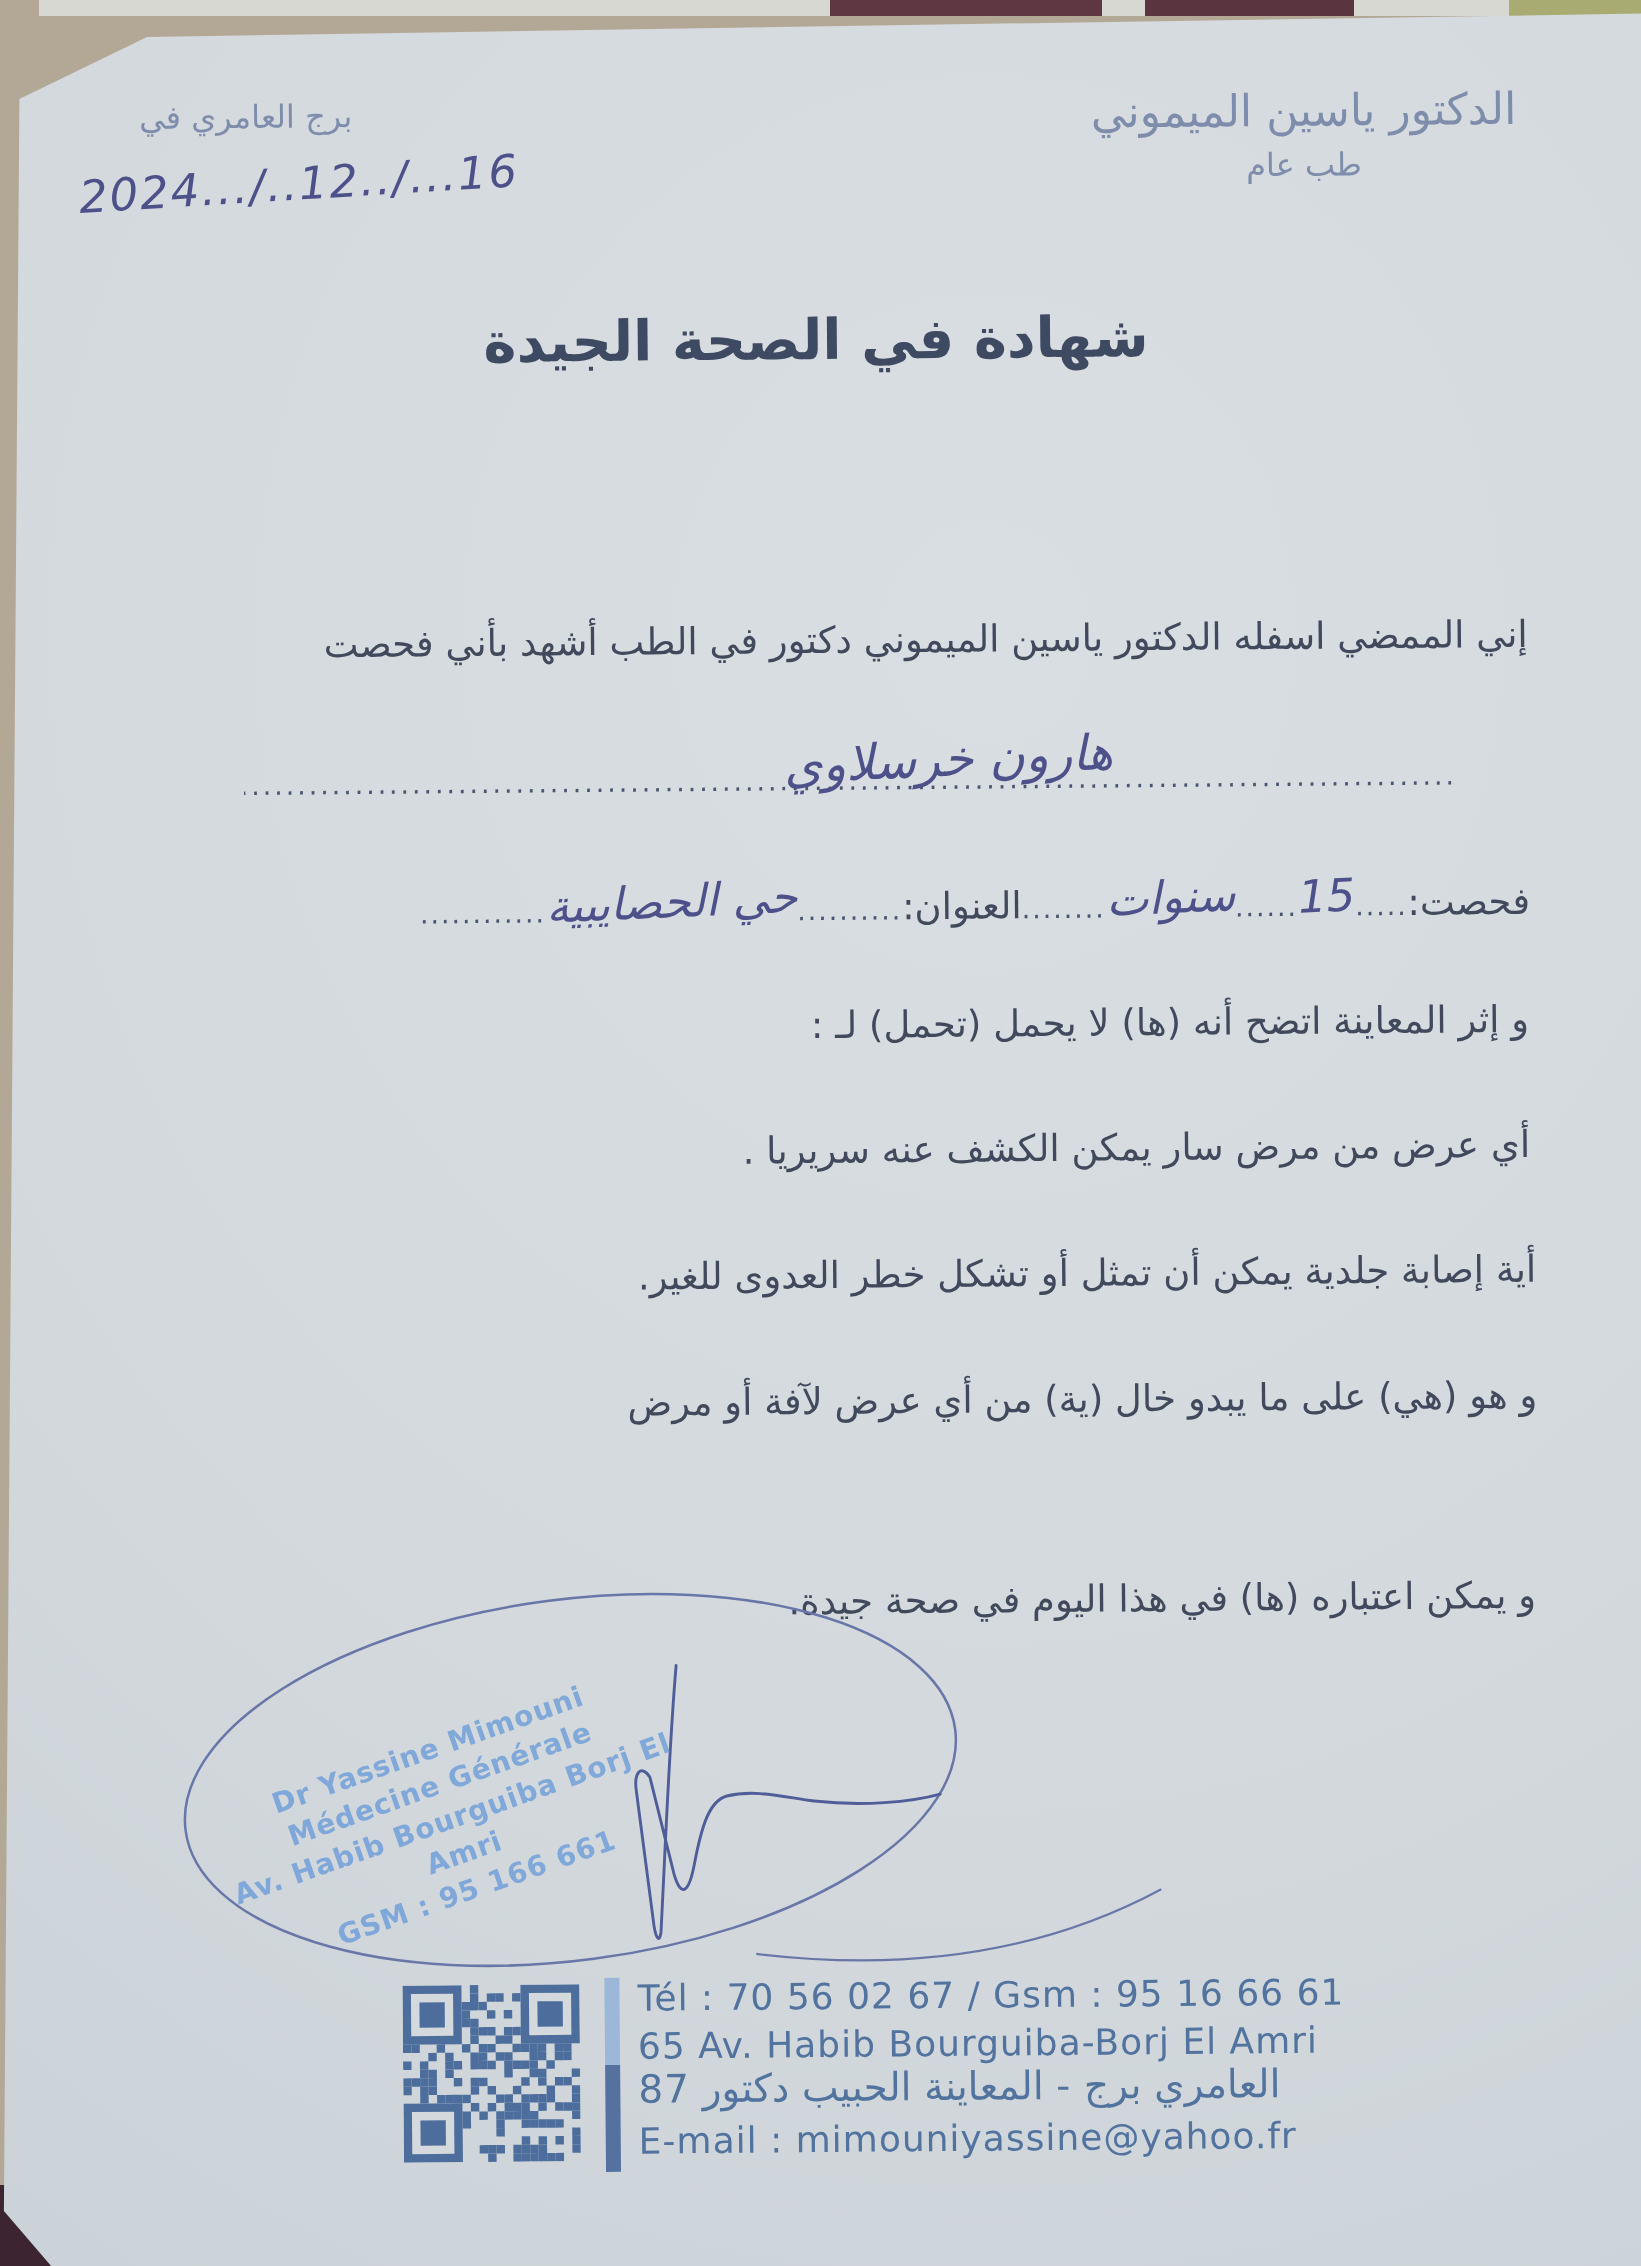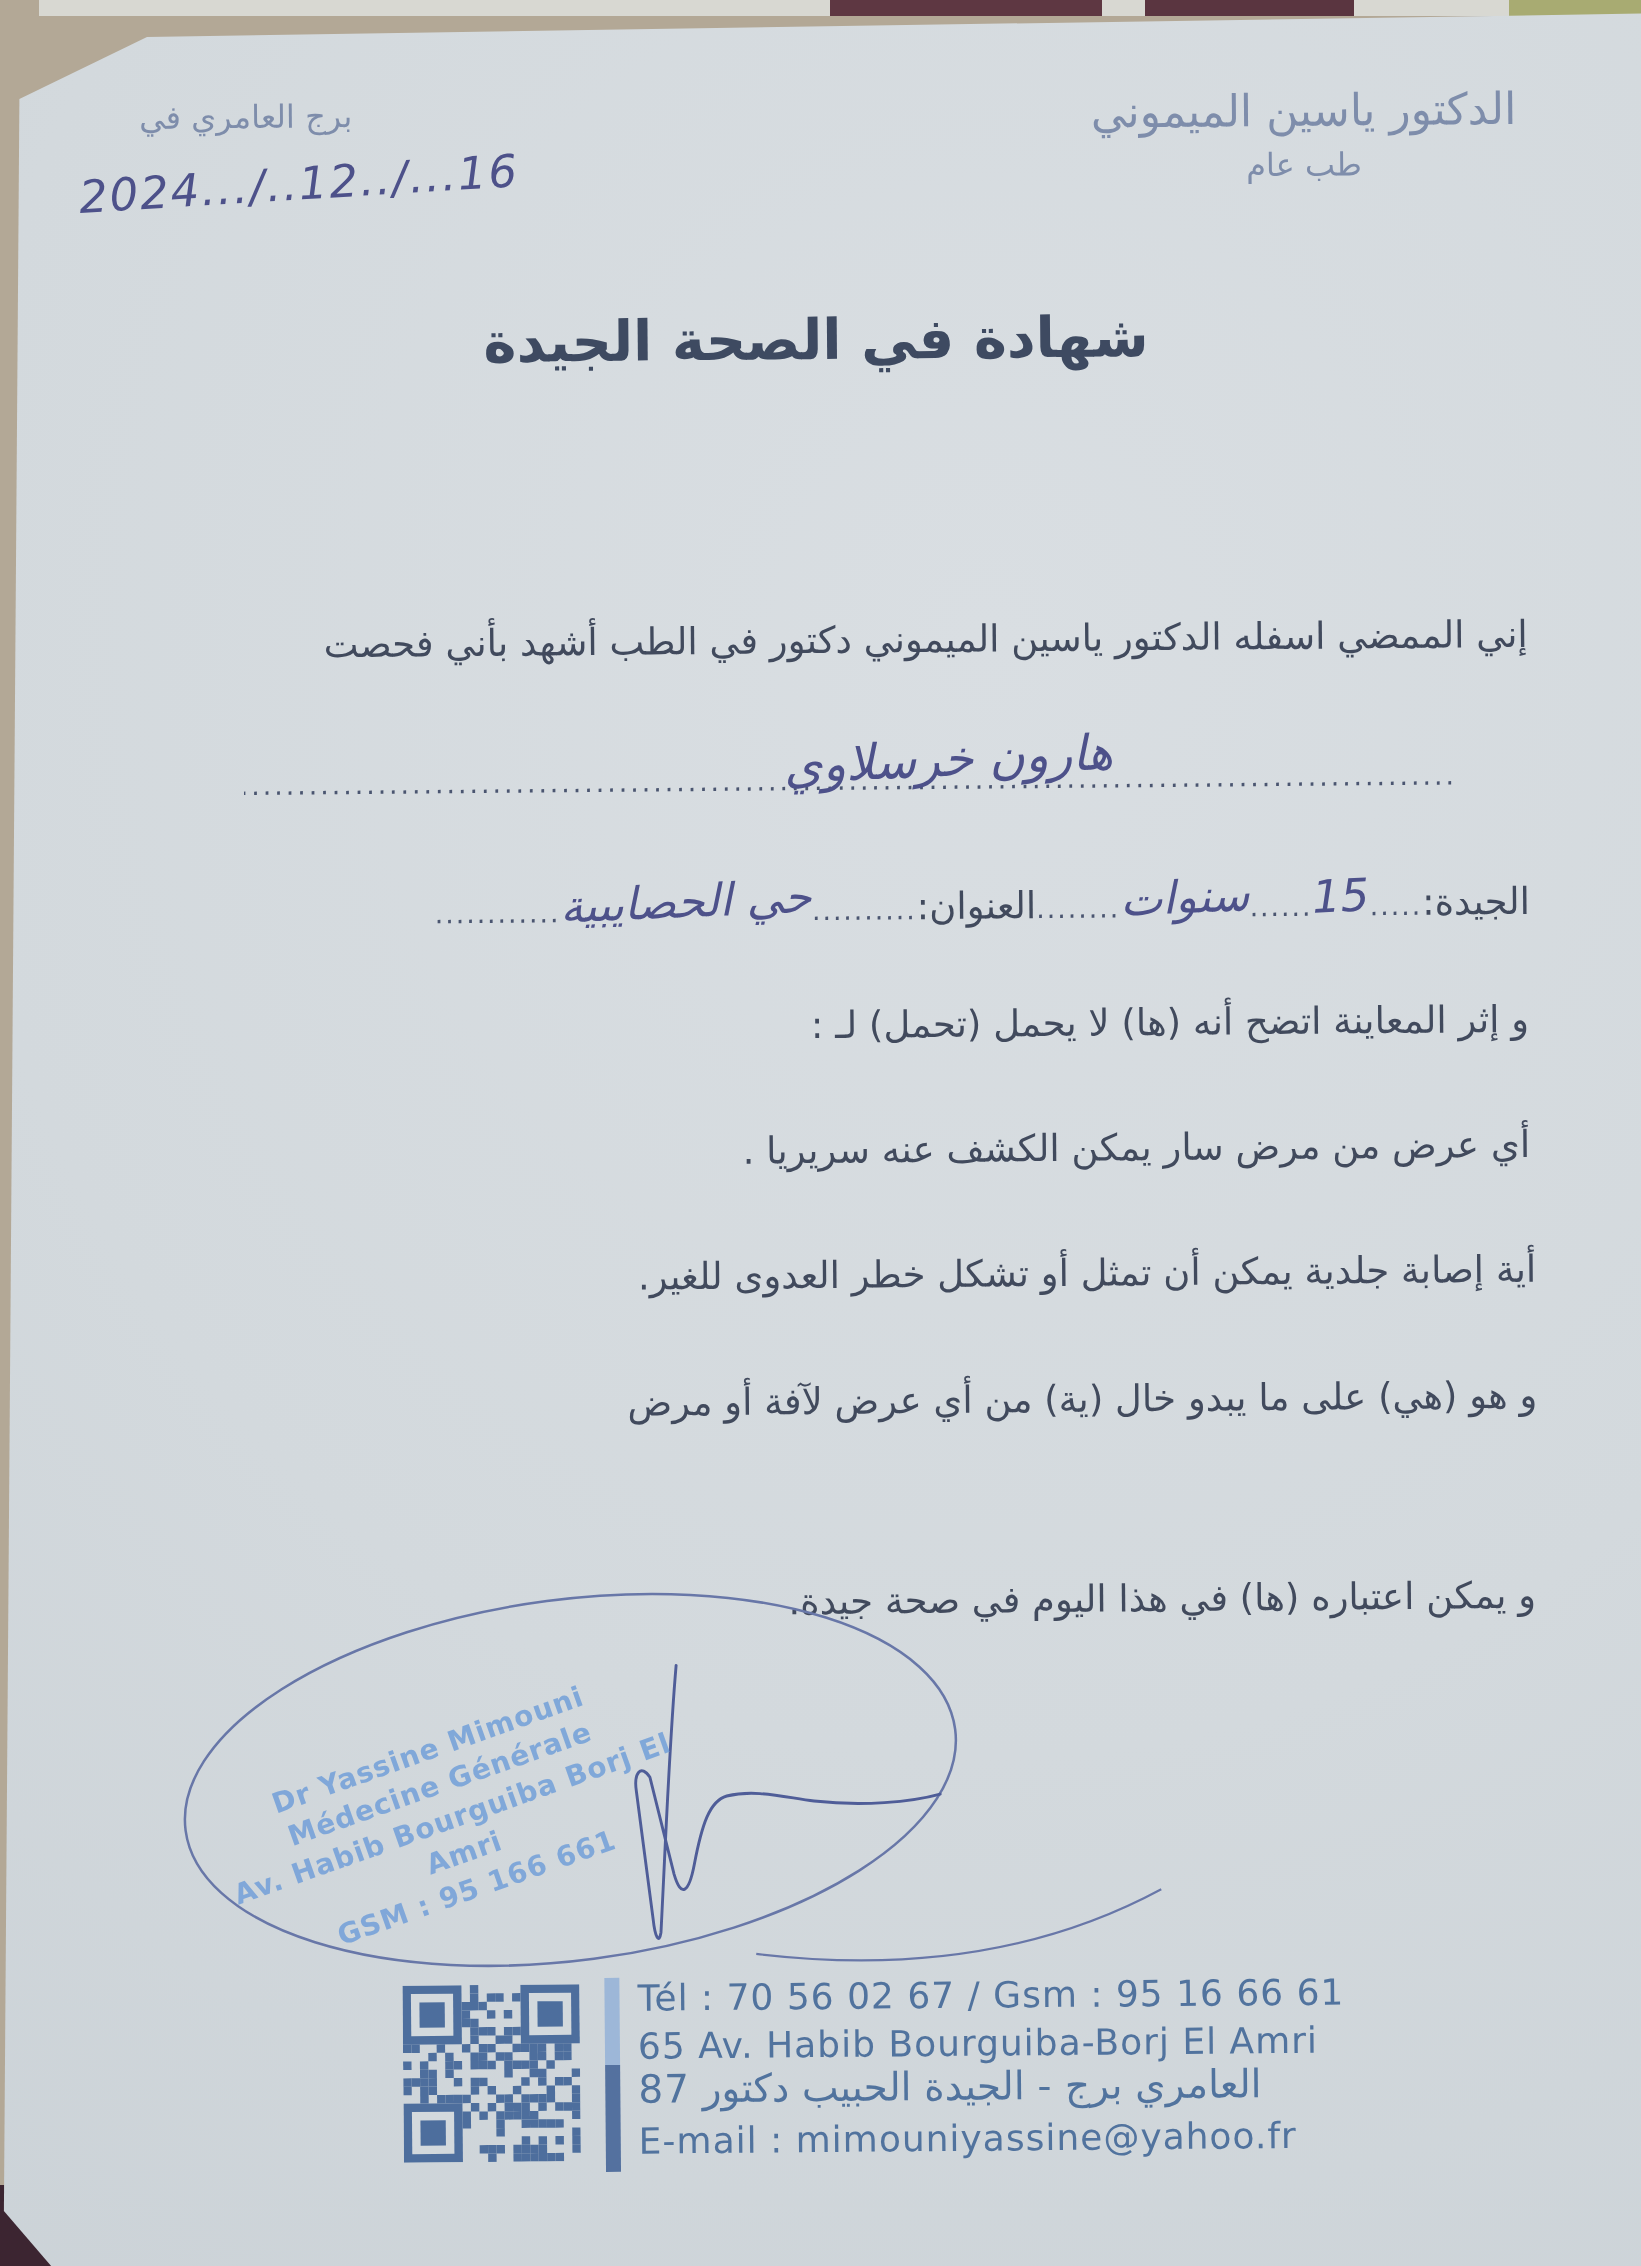--- a/index.html
+++ b/index.html
@@ -100,21 +100,21 @@
       <div class="title ar">شهادة في الصحة الجيدة</div>
 
       <div class="bodyline l-intro ar nowrap">إني الممضي اسفله الدكتور ياسين الميموني دكتور في الطب أشهد بأني فحصت</div>
 
       <div class="name-line">
         <div class="name-dots">...........................................................................................................................................</div>
         <div class="name-hand hand ar nowrap">هارون خرسلاوي</div>
       </div>
 
       <div class="age-line">
-        <span>الجيدة:</span>
+        <span>فحصت:</span>
         <span class="dots">.....</span>
         <span class="hand">15</span>
         <span class="dots">......</span>
         <span class="hand">سنوات</span>
         <span class="dots">........</span>
         <span>العنوان:</span>
         <span class="dots">..........</span>
         <span class="hand">حي الحصايبية</span>
         <span class="dots">............</span>
       </div>
@@ -293,21 +293,21 @@
             <rect x="18" y="20" width="1" height="1"></rect>
           </g>
       </svg>
       <div class="sep-bar"></div>
       <div class="footer-line f-tel">Tél : 70 56 02 67 /  Gsm : 95 16 66 61</div>
       <div class="footer-line f-fr">65  Av. Habib Bourguiba-Borj El Amri</div>
       <div class="footer-line f-ar">
           <span>87</span>
           <span>دكتور</span>
           <span>الحبيب</span>
-          <span>الجيدة</span>
+          <span>المعاينة</span>
           <span>-</span>
           <span>برج</span>
           <span>العامري</span>
         </div>
       <div class="footer-line f-mail">E-mail : mimouniyassine@yahoo.fr</div>
 
     </div>
   </div>
 </div>
 

